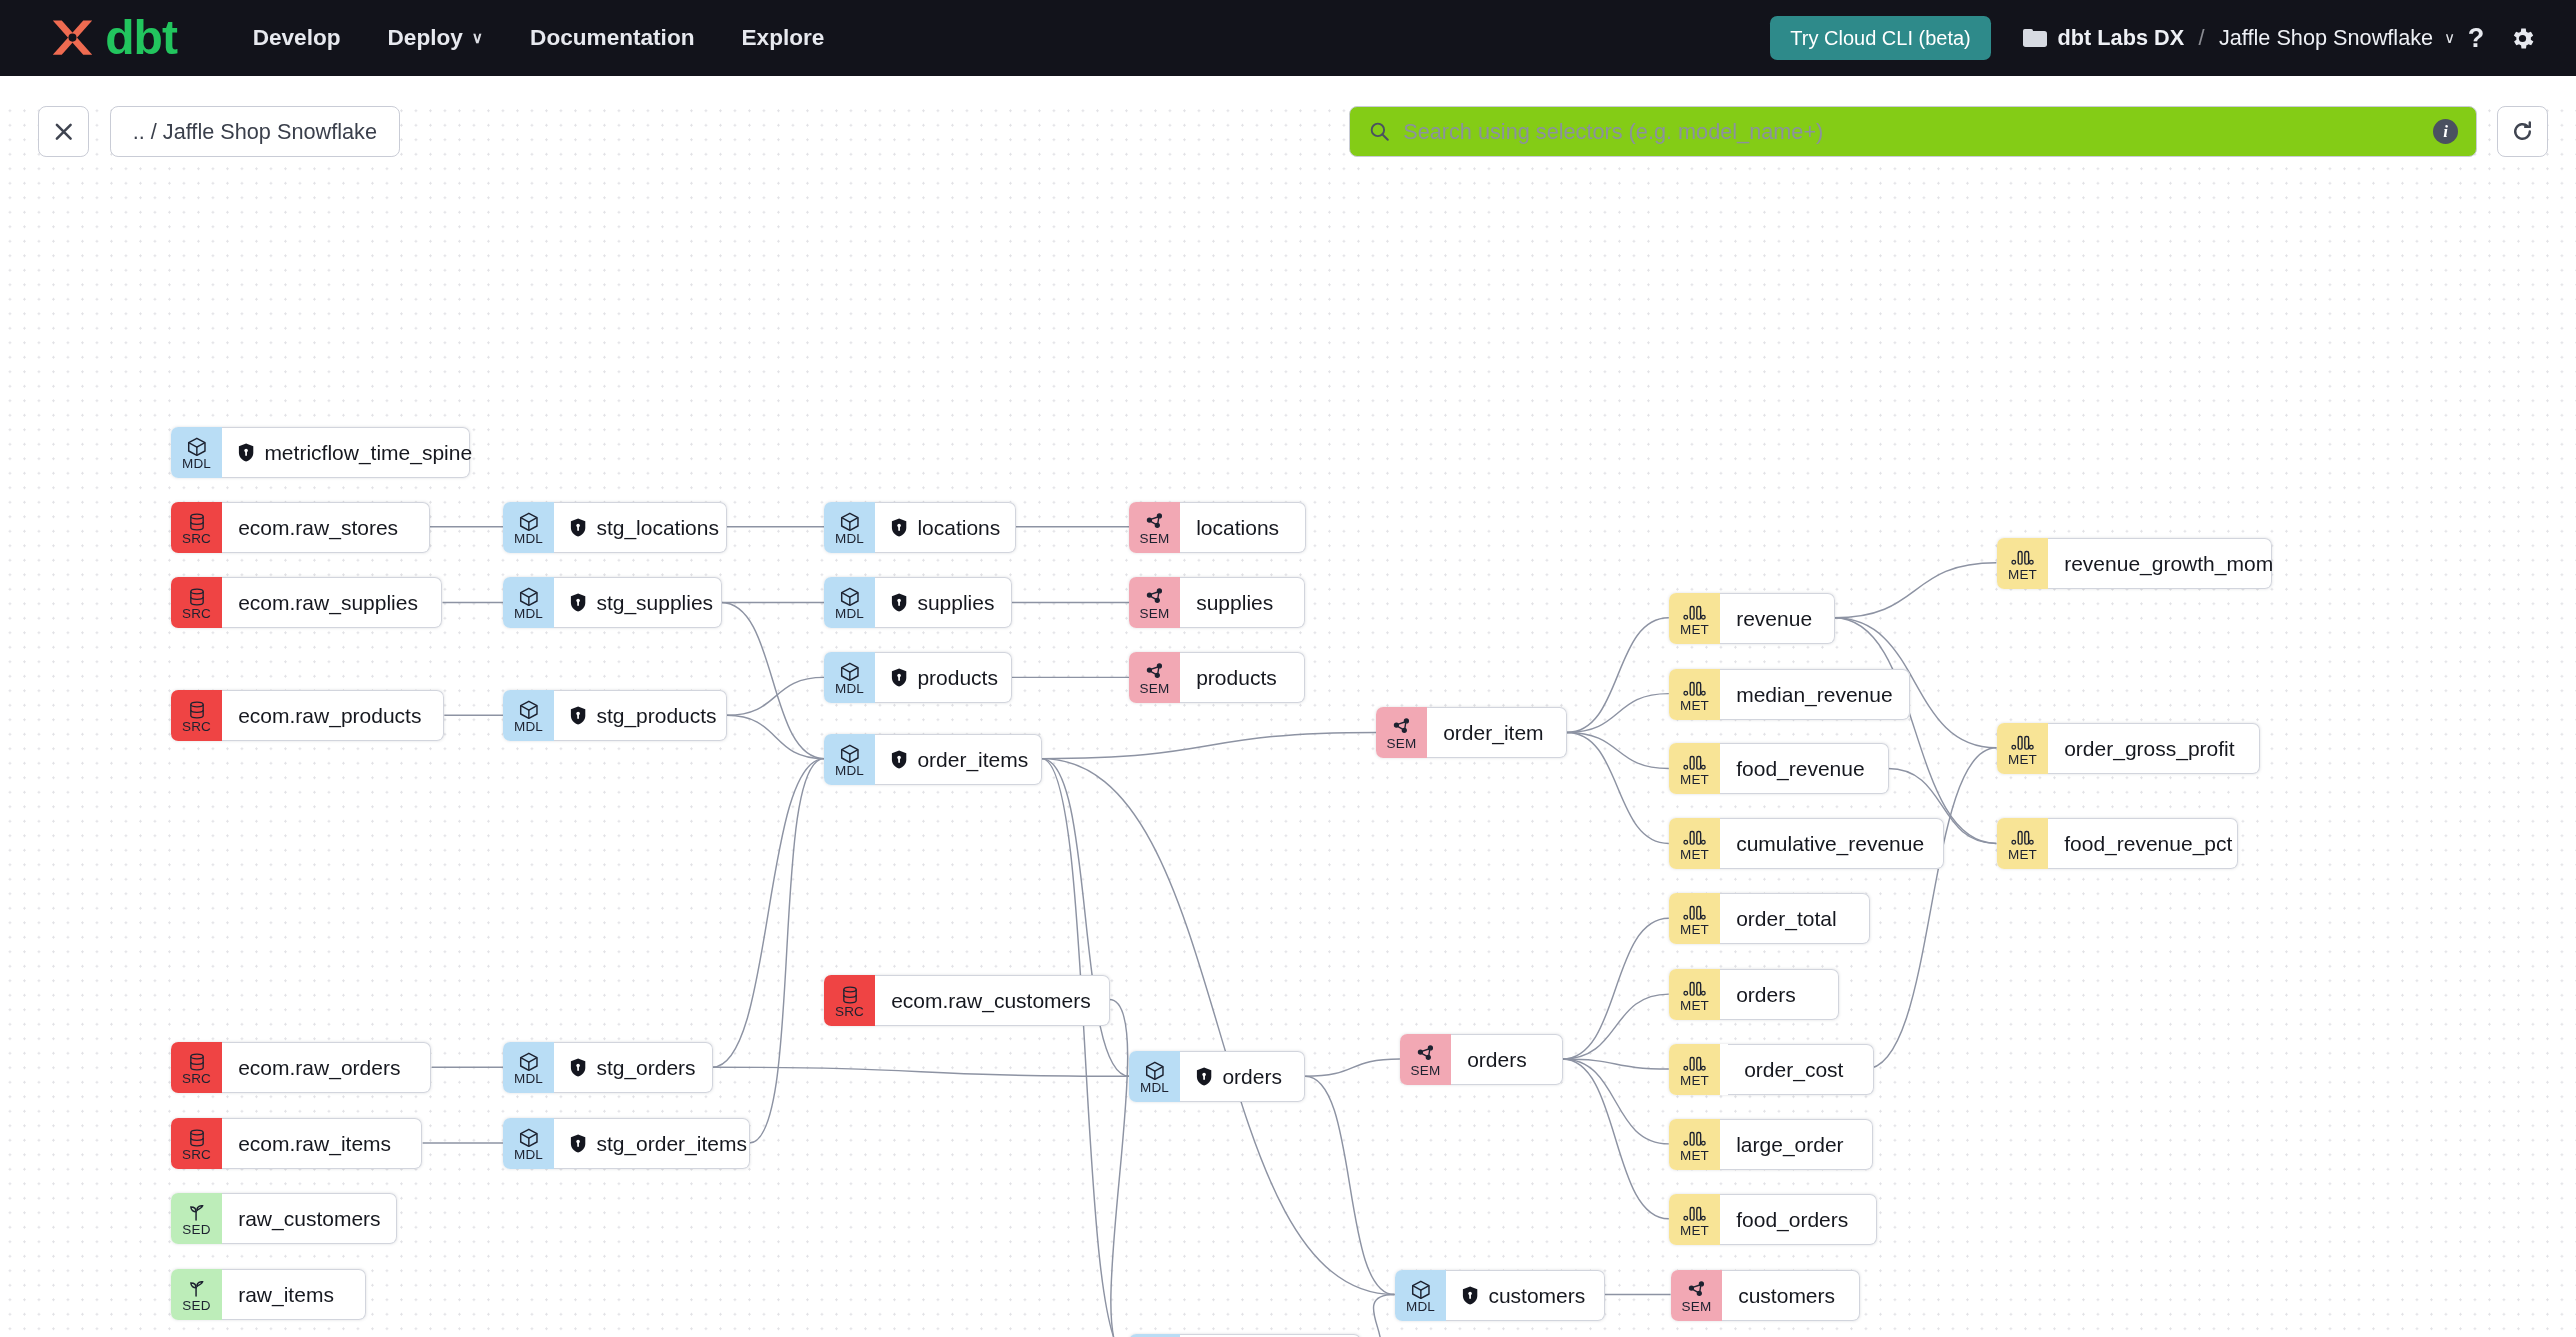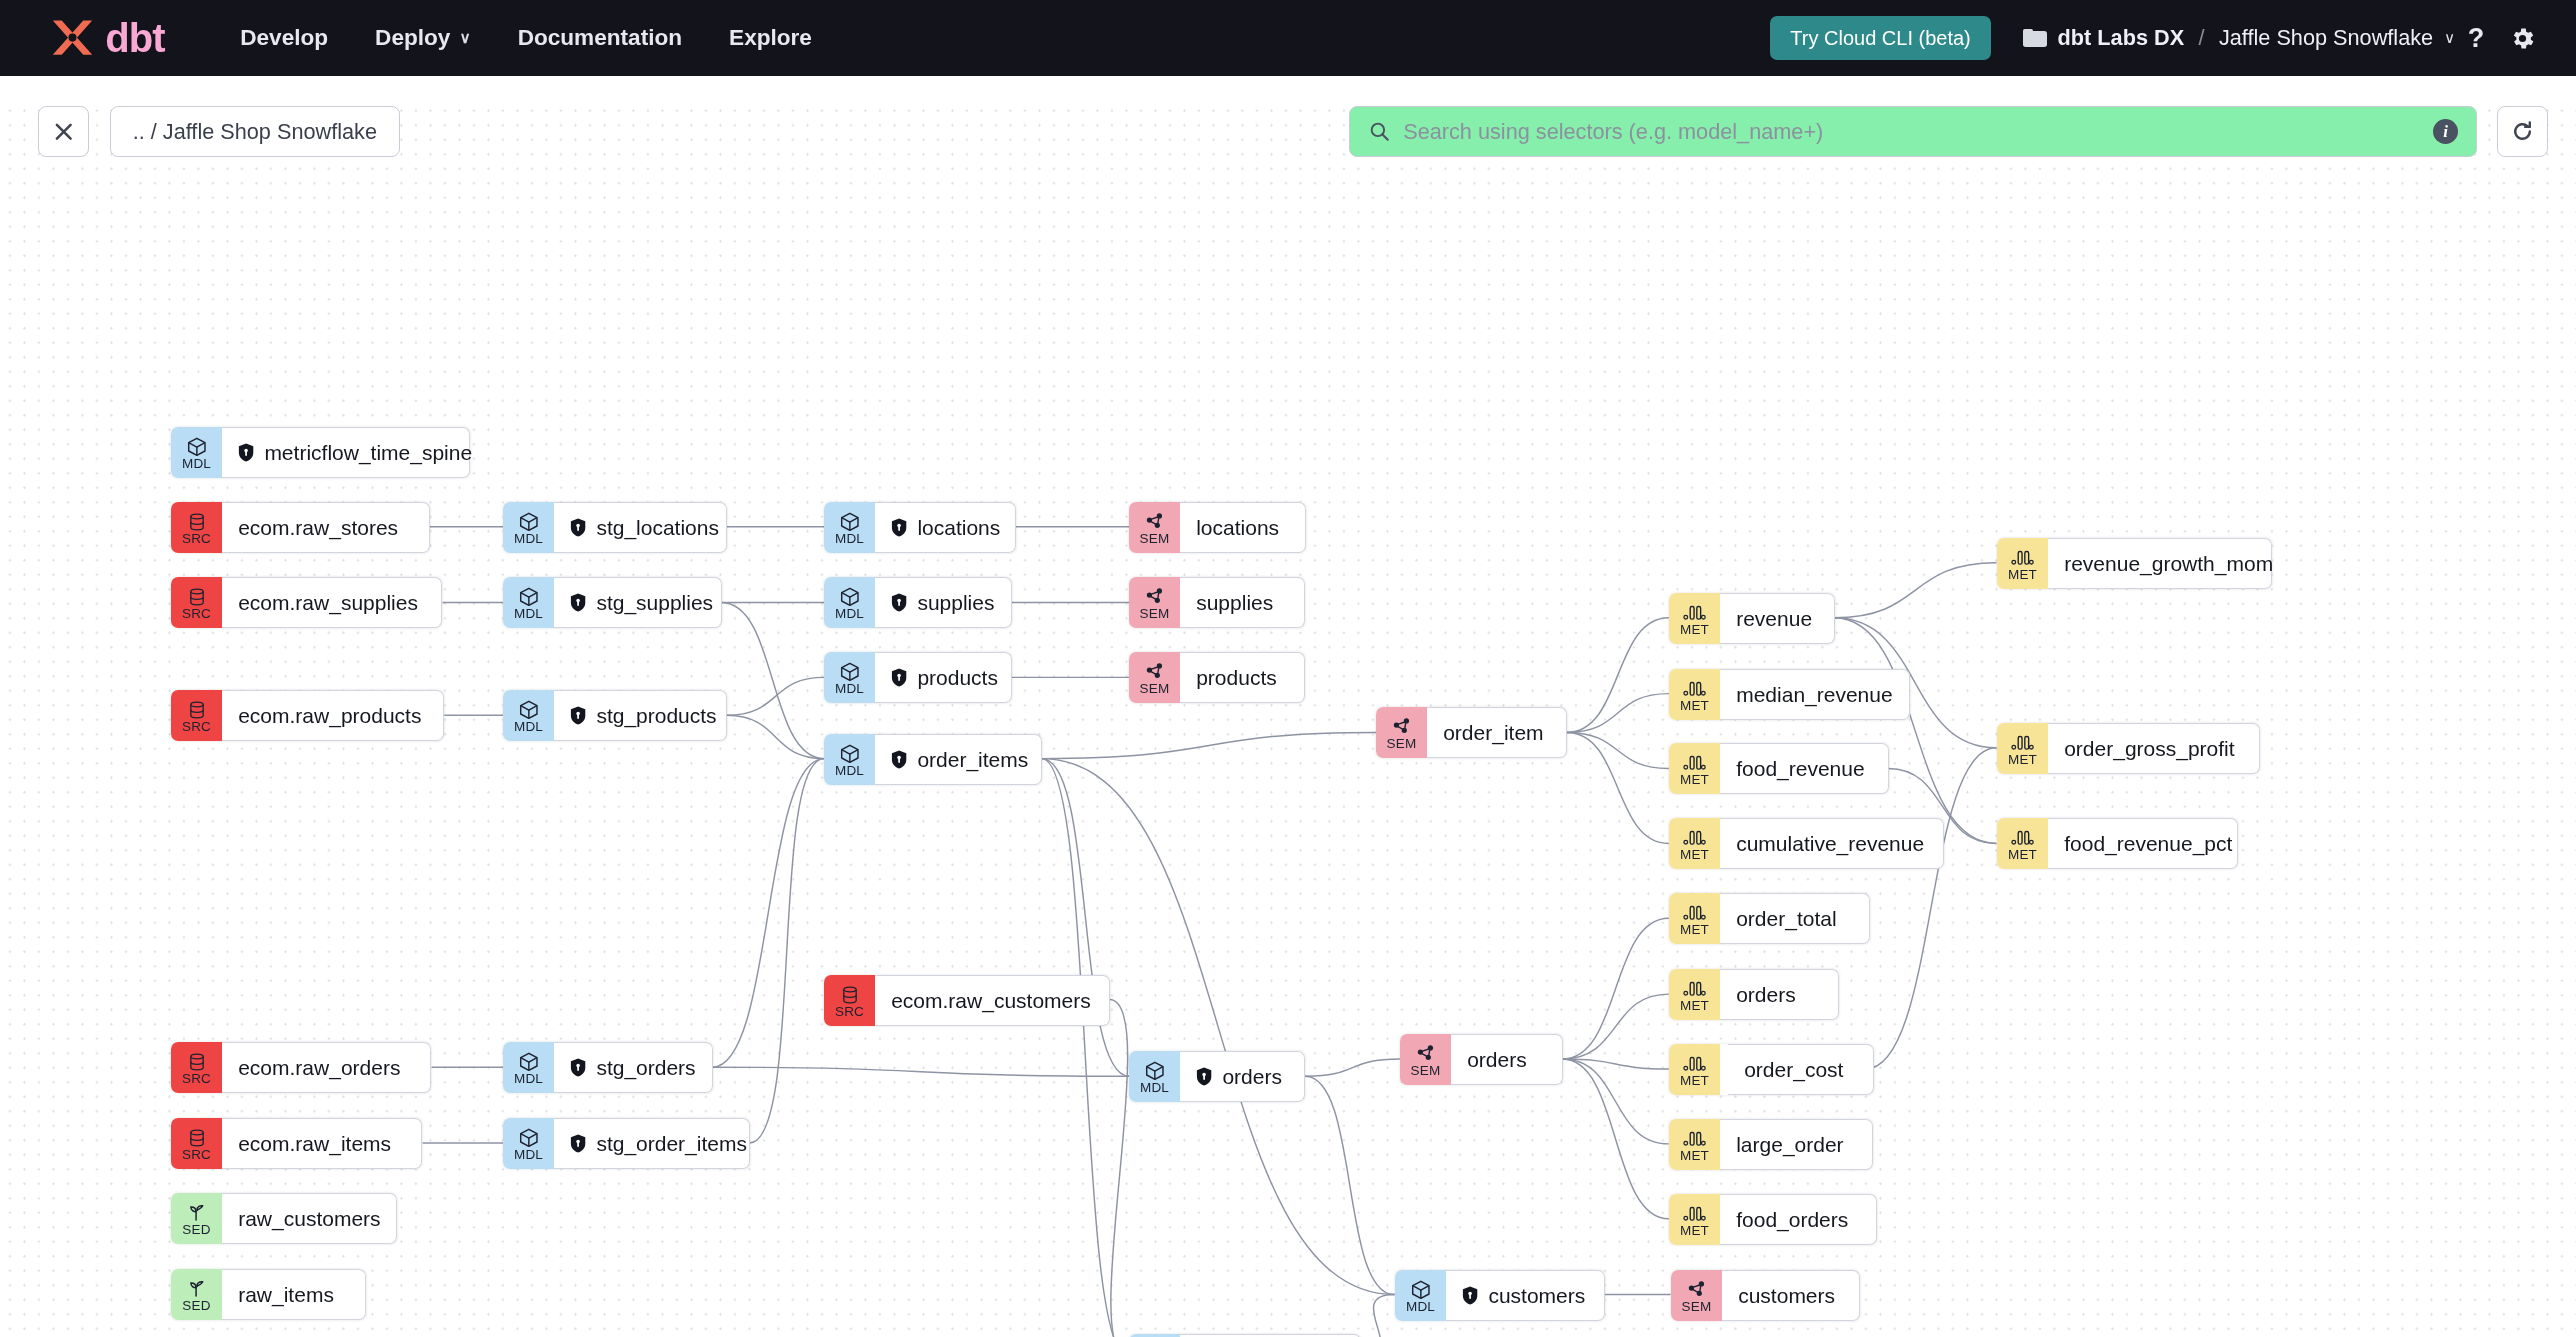--- a/index.html
+++ b/index.html
@@ -15,21 +15,21 @@
     position: absolute; left: 0; top: 0;
     width: 2576px; height: 76px;
     background: #12131b;
     display: flex; align-items: center;
     padding: 0 27px;
     z-index: 50;
   }
   .brand { display: flex; align-items: center; margin-left: 20px; margin-right: 52px; }
   .brand-logo { width: 51px; height: 43px; position: relative; }
   .brand-word {
-    color: #f9a8d4; font-size: 40px; font-weight: 700; letter-spacing: -0.9px;
+    color: #22c55e; font-size: 48px; font-weight: 700; letter-spacing: -0.9px;
     margin-left: 7.2px; line-height: 1;
   }
   .nav-links { display: flex; align-items: center; gap: 0; }
   .nav-link {
     color: #e7e9ef; font-size: 22.6px; font-weight: 600;
     padding: 9px 23.5px; cursor: pointer; white-space: nowrap;
     display: flex; align-items: center; gap: 9px;
   }
   .caret { font-size: 15.3px; opacity: .95; }
   .nav-right { margin-left: auto; display: flex; align-items: center; gap: 0; }
@@ -70,21 +70,21 @@
     border-radius: 8.1px; display: flex; align-items: center; justify-content: center;
     cursor: pointer; color: #3f4450;
   }
   .close-btn { left: 38px; top: 42px; width: 51px; height: 51px; }
   .crumb-btn {
     left: 110px; top: 42px; height: 51px; padding: 0 21.7px;
     font-size: 21.7px; color: #3a3f4b; white-space: nowrap;
   }
   .search-wrap {
     position: absolute; left: 1349px; top: 42px; width: 1128px; height: 51px;
-    background: #86efac; border: 1.4px solid #c9ccd6; border-radius: 8.1px;
+    background: #84cc16; border: 1.4px solid #c9ccd6; border-radius: 8.1px;
     display: flex; align-items: center; padding: 0 18px; gap: 12.6px;
   }
   .search-input {
     flex: 1; border: none; outline: none; background: transparent;
     font-size: 21.7px; color: #3a3f4b; font-family: "Liberation Sans", sans-serif;
   }
   .search-input::placeholder { color: #8b919e; }
   .refresh-btn { left: 2497px; top: 42px; width: 51px; height: 51px; }
   .info-dot {
     width: 25px; height: 25px; border-radius: 50%; background: #4a5160;

